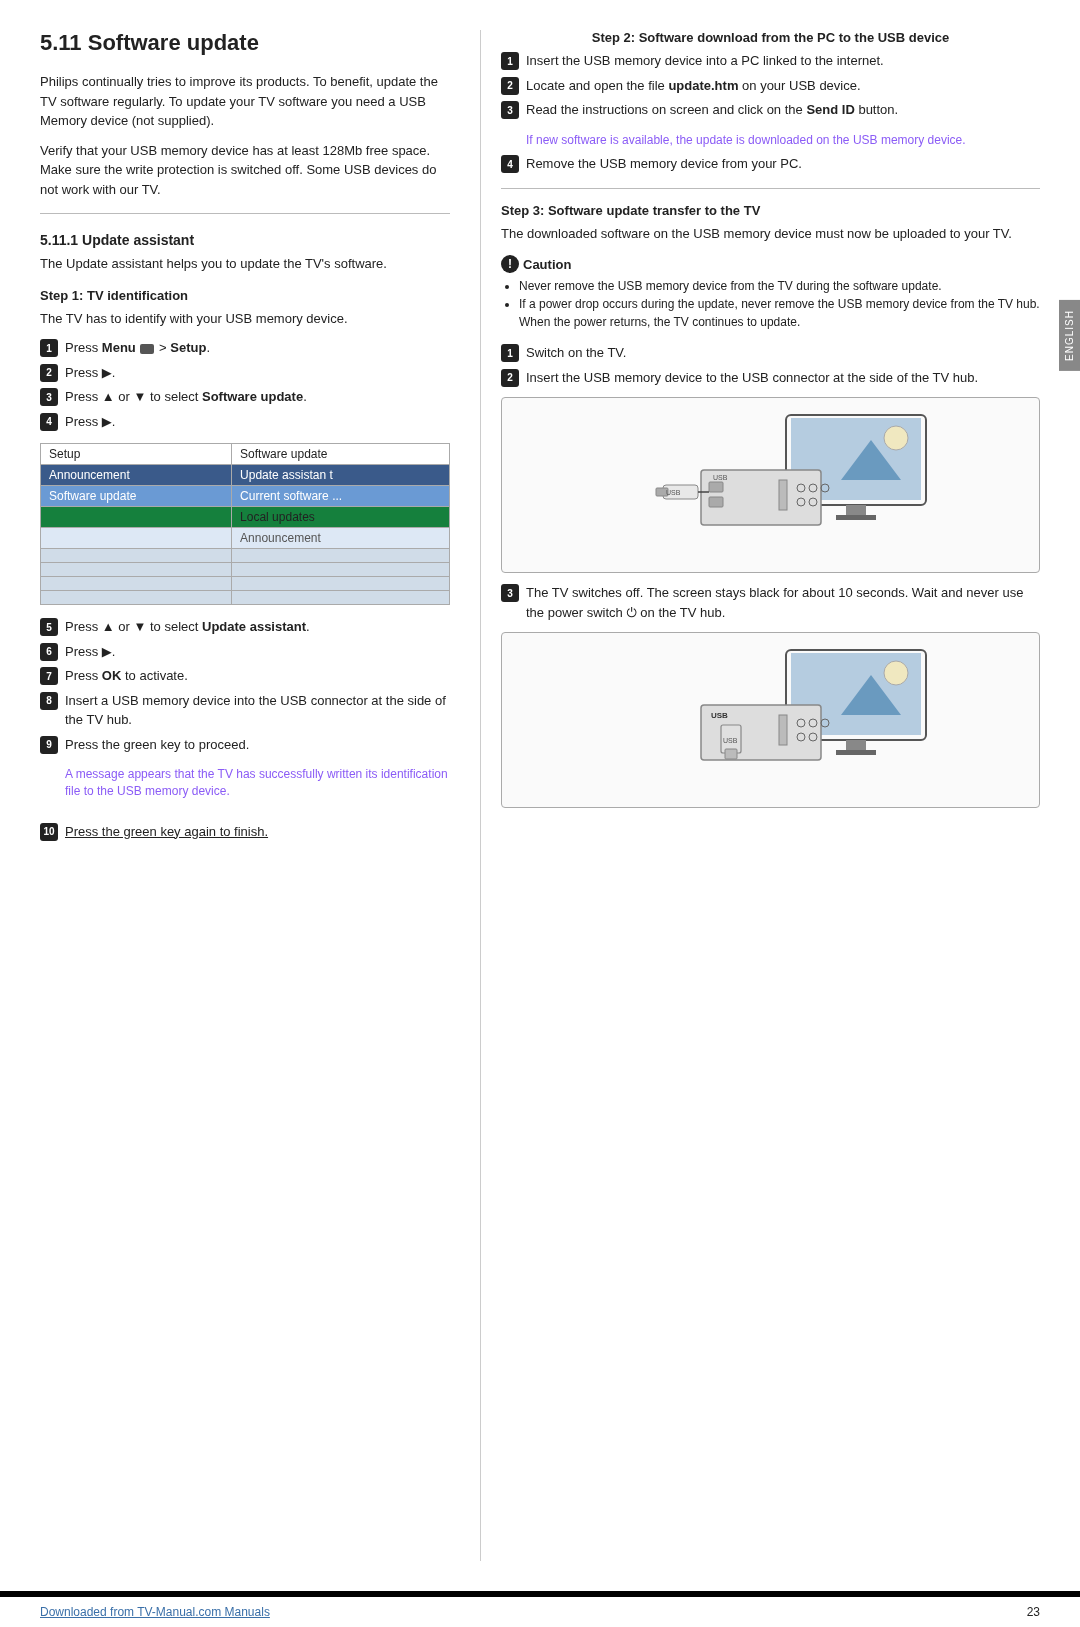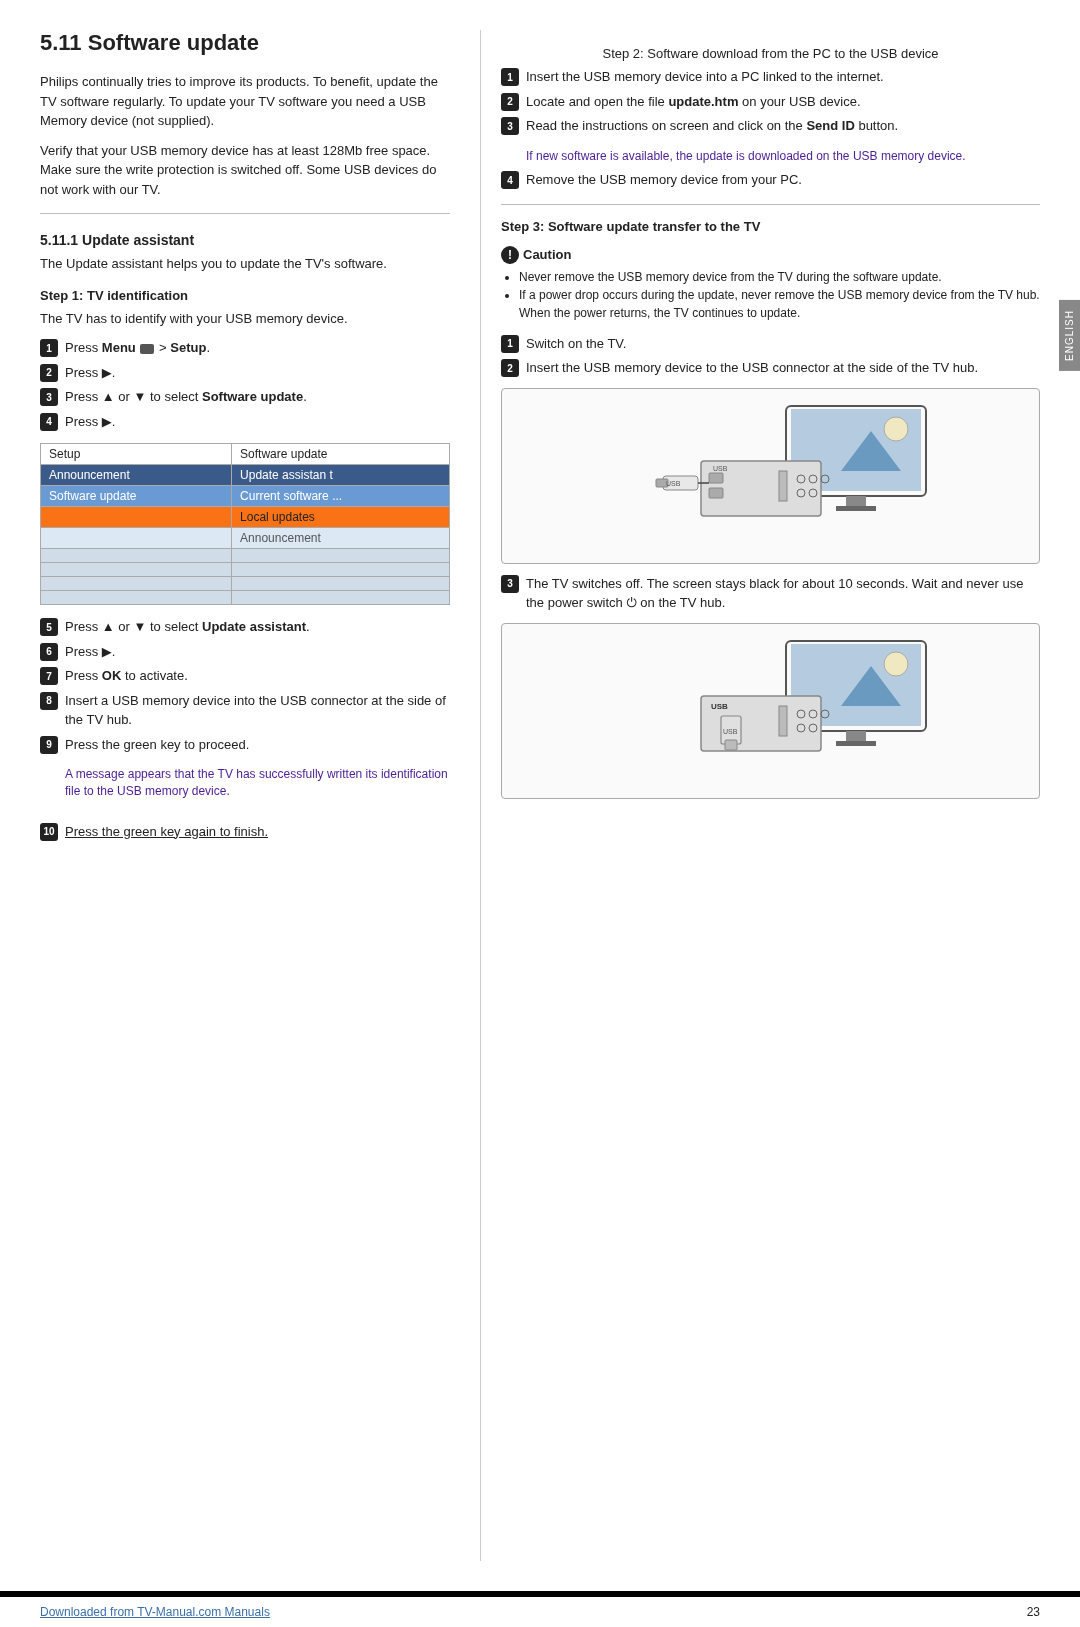--- a/index.html
+++ b/index.html
@@ -113,37 +113,37 @@
     }
     .menu-table tr.highlight-row td {
       background: #3a5a8a;
       color: #fff;
     }
     .menu-table tr.selected-row td {
       background: #6a9ad4;
       color: #fff;
     }
     .menu-table tr.normal-row td {
-      background: #f97316;
+      background: #15803d;
       color: #222;
     }
     .menu-table tr.light-row td {
       background: #dde8f5;
       color: #555;
     }
     .menu-table tr.empty-row td {
       background: #d0dce8;
       height: 14px;
     }
     .right-col-step-title {
       font-size: 13px;
-      font-weight: normal;
+      font-weight: bold;
       text-align: center;
       margin-bottom: 6px;
-      margin-top: 16px;
+      margin-top: 0;
     }
     .caution-box {
       margin: 12px 0;
     }
     .caution-title {
       font-weight: bold;
       font-size: 13px;
       margin-bottom: 4px;
       display: flex;
       align-items: center;
@@ -195,21 +195,21 @@
       width: 14px;
       height: 10px;
       background: #555;
       border-radius: 2px;
       vertical-align: middle;
       margin: 0 1px;
     }
     .note-text {
       margin-left: 25px;
       font-size: 12px;
-      color: #4c1d95;
+      color: #8b5cf6;
       line-height: 1.4;
       margin-top: 12px;
       margin-bottom: 4px;
     }
     .caution-icon {
       display: inline-flex;
       align-items: center;
       justify-content: center;
       width: 18px;
       height: 18px;
@@ -360,20 +360,21 @@
       <ul class="step-list" style="margin-top:6px;">
         <li>
           <span class="step-num dark">4</span>
           <span class="step-text">Remove the USB memory device from your PC.</span>
         </li>
       </ul>
 
       <hr class="divider">
 
       <div class="step-title">Step 3: Software update transfer to the TV</div>
+      <p>The downloaded software on the USB memory device must now be uploaded to your TV.</p>
 
       <div class="caution-box">
         <div class="caution-title">
           <span class="caution-icon">!</span>
           <span>Caution</span>
         </div>
         <ul class="caution-list">
           <li>Never remove the USB memory device from the TV during the software update.</li>
           <li>If a power drop occurs during the update, never remove the USB memory device from the TV hub. When the power returns, the TV continues to update.</li>
         </ul>

